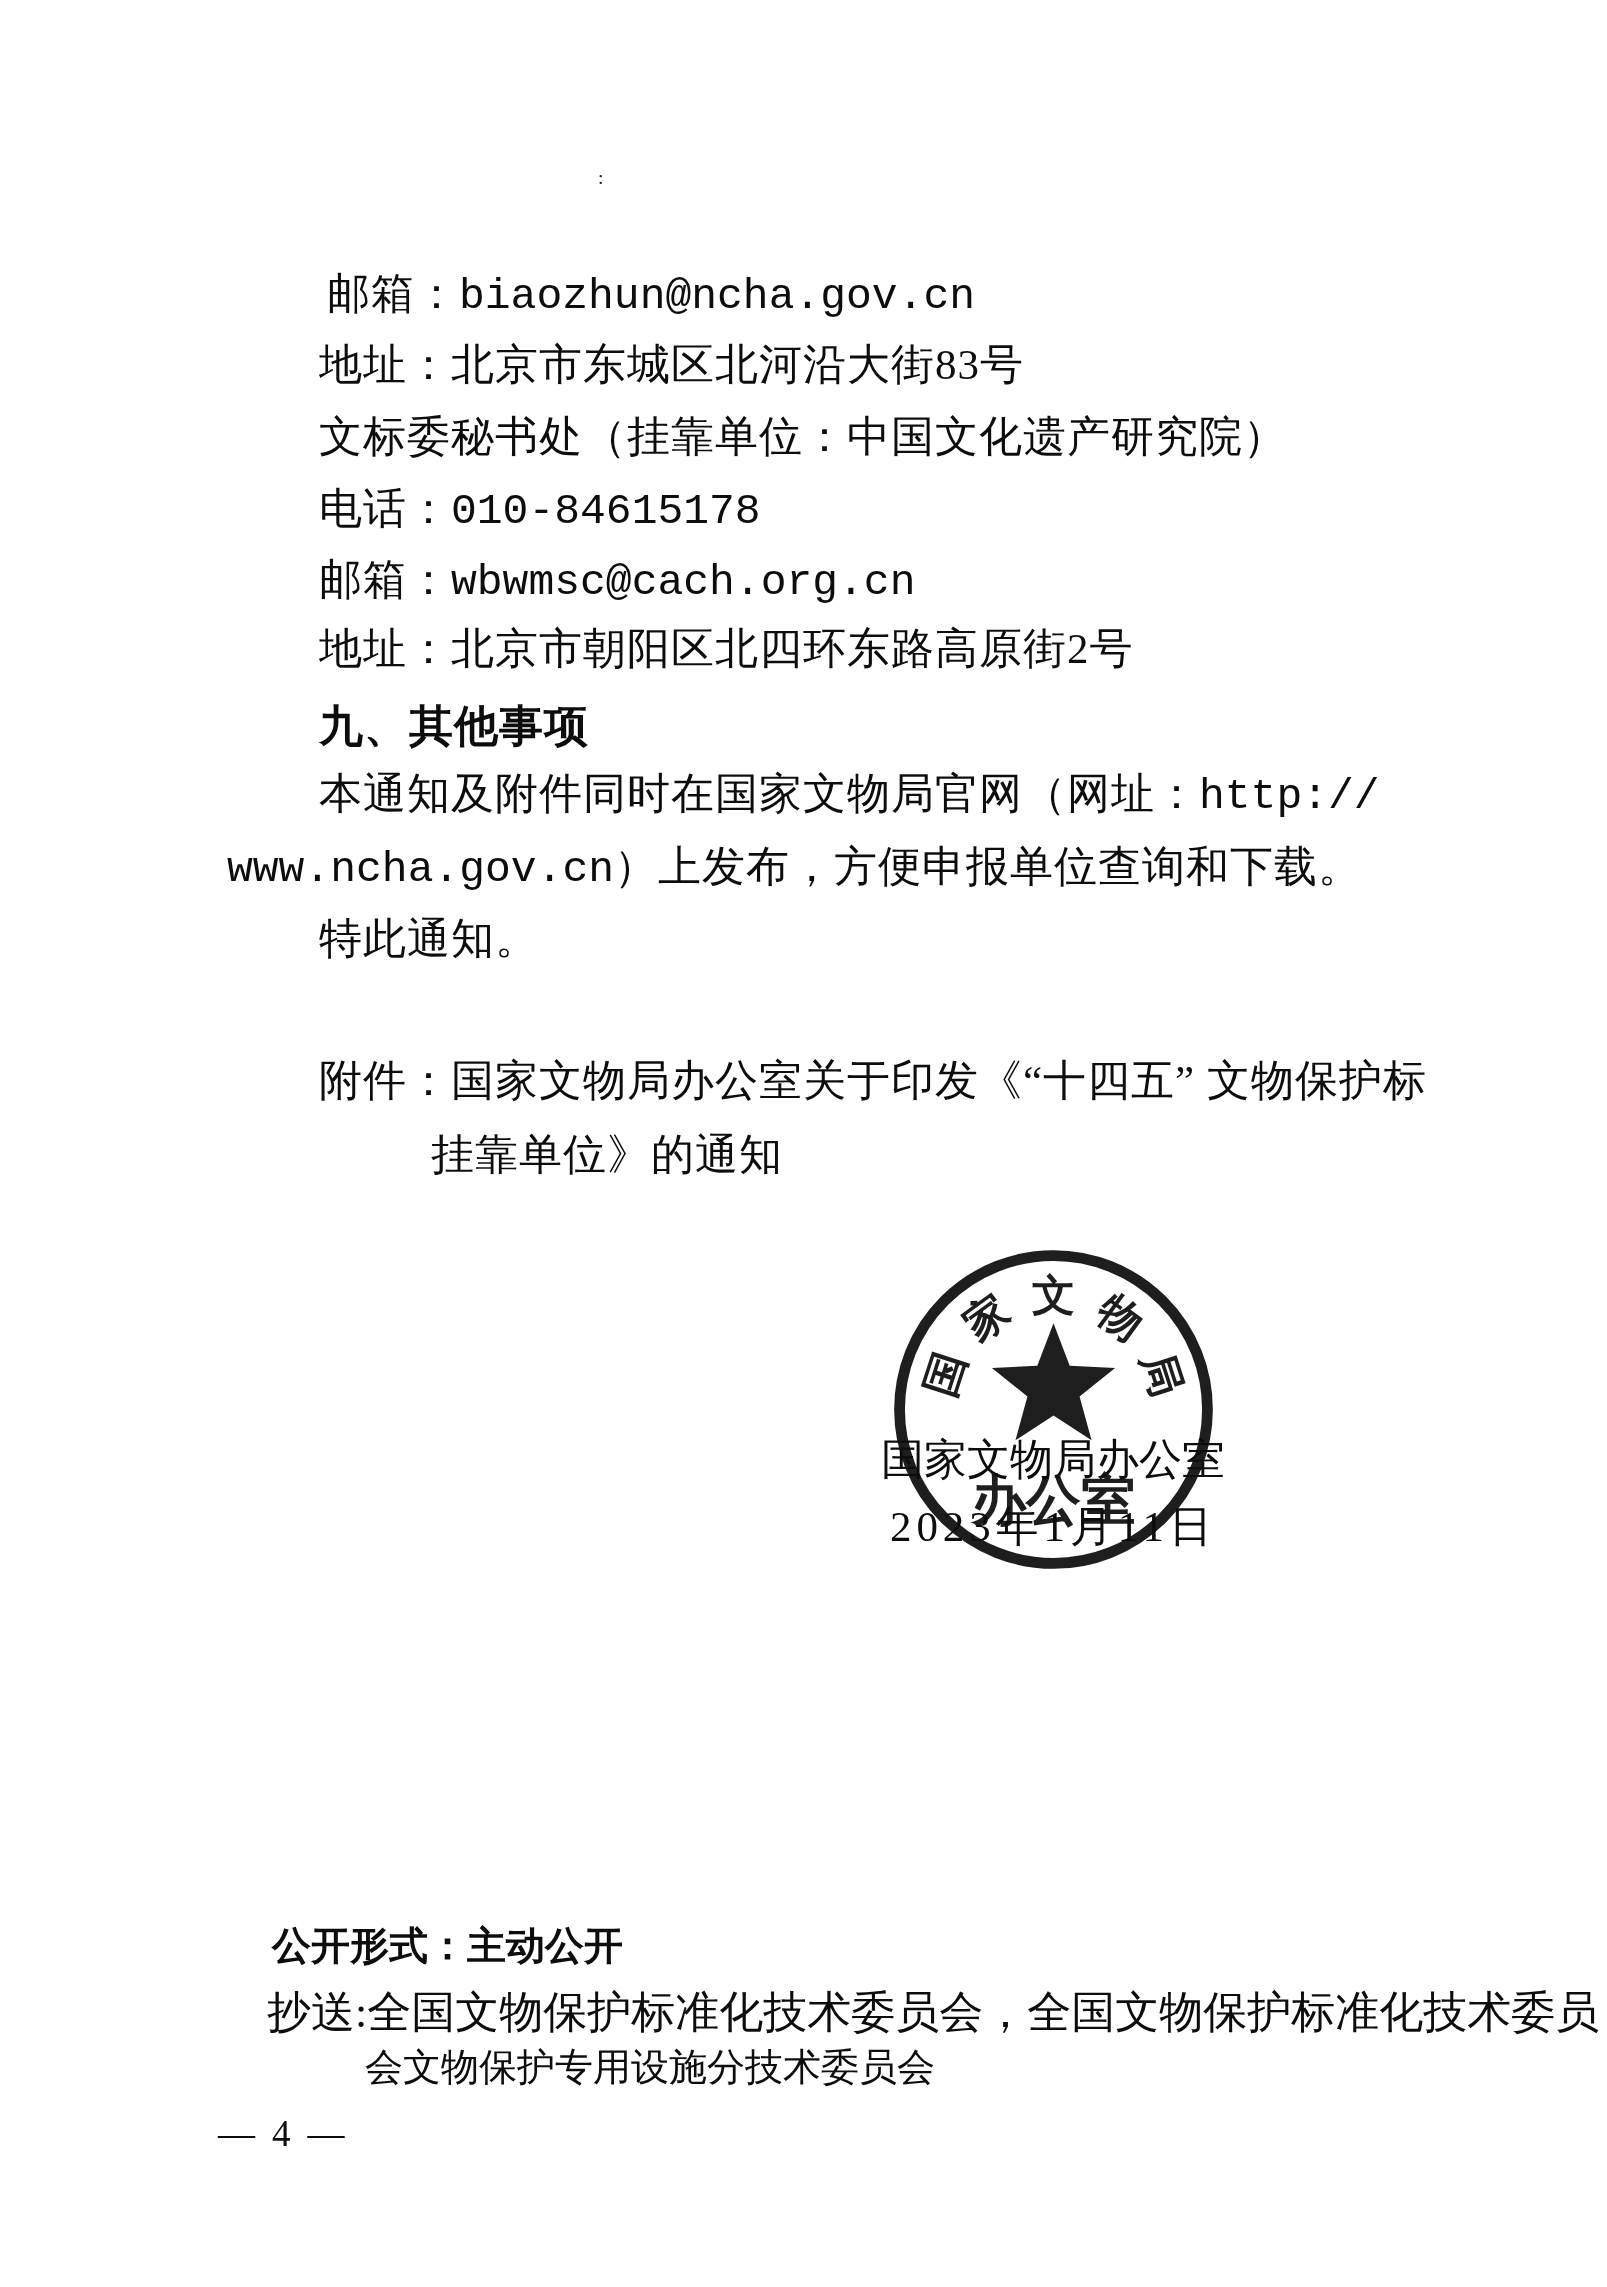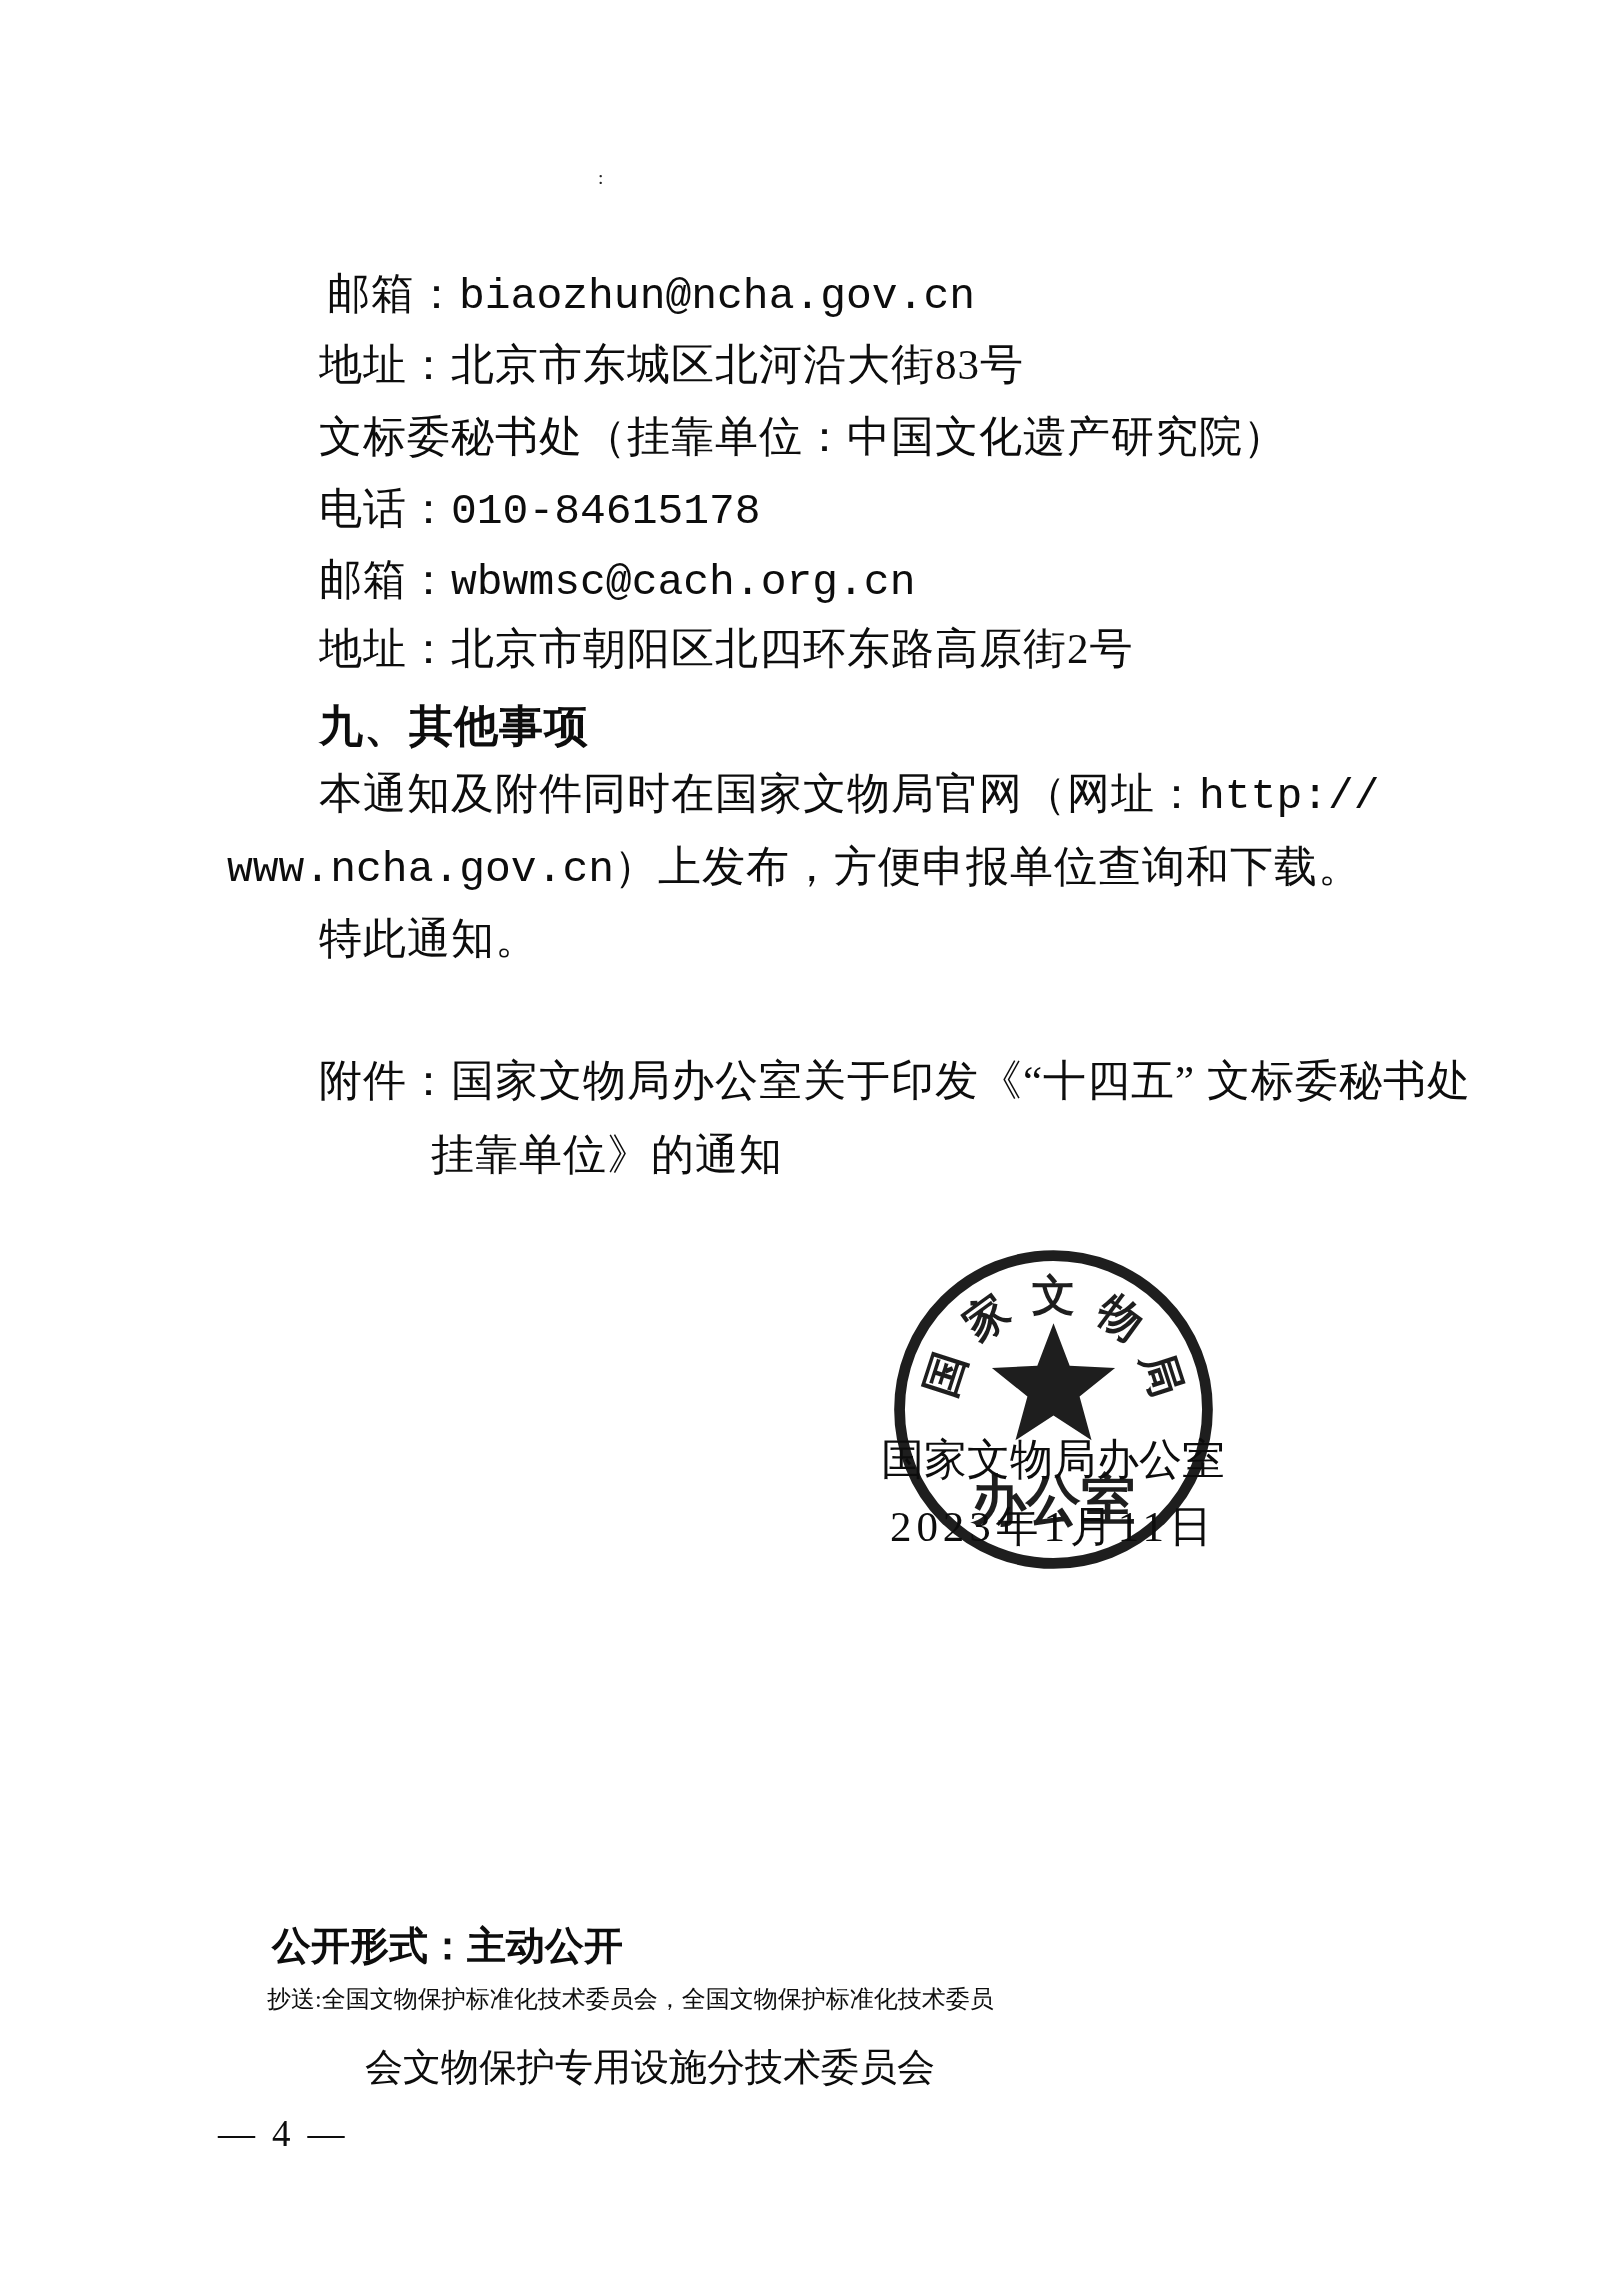--- a/index.html
+++ b/index.html
@@ -51,41 +51,41 @@
 
   <div class="line fs-main" style="left:319px; top:772px;">
     <span>本通知及附件同时在国家文物局官网（网址：</span><span class="mono">http://</span>
   </div>
   <div class="line fs-main" style="left:227px; top:845px;">
     <span class="mono">www.ncha.gov.cn</span><span>）上发布，方便申报单位查询和下载。</span>
   </div>
   <div class="line fs-main" style="left:319px; top:917px;">特此通知。</div>
 
   <div class="line fs-main" style="left:319px; top:1059px;">
-    <span>附件：</span><span>国家文物局办公室关于印发《“十四五” 文标委秘书处</span>
+    <span>附件：</span><span>国家文物局办公室关于印发《“十四五” 文物保护标</span>
   </div>
   <div class="line fs-main" style="left:431px; top:1133px;">挂靠单位》的通知</div>
 
   <div class="sig fs-main" style="left:881px; top:1438px; letter-spacing:0;">国家文物局办公室</div>
   <div class="sig" style="left:890px; top:1498px; font-size:43px; letter-spacing:4.9px;">2023年1月11日</div>
 
   <svg class="seal-svg" viewBox="0 0 360 360" aria-hidden="true">
     <circle cx="180" cy="180" r="157" fill="none" stroke="#0d0d0d" stroke-width="11" opacity="0.93"></circle>
     <polygon points="180,92 196.5,135.3 242.8,137.6 206.6,166.7 218.8,211.4 180,186 141.2,211.4 153.4,166.7 117.2,137.6 163.5,135.3" fill="#0d0d0d" opacity="0.93"></polygon>
     <g font-family="'Liberation Serif','DejaVu Serif',serif" font-weight="700" font-size="44" fill="#0d0d0d" opacity="0.93" text-anchor="middle">
       <text transform="translate(69.7,144.2) rotate(-72)" dominant-baseline="central">国</text>
       <text transform="translate(111.8,86.2) rotate(-36)" dominant-baseline="central">家</text>
       <text transform="translate(180,64) rotate(0)" dominant-baseline="central">文</text>
       <text transform="translate(248.2,86.2) rotate(36)" dominant-baseline="central">物</text>
       <text transform="translate(290.3,144.2) rotate(72)" dominant-baseline="central">局</text>
       <text x="180" y="292" font-size="56">办公室</text>
     </g>
   </svg>
 
   <div class="footer-line bold-hei" style="left:272px; top:1919px; font-size:39px;">公开形式：主动公开</div>
-  <div class="footer-line" style="left:267px; top:1983px; font-size:24px;">
+  <div class="footer-line" style="left:267px; top:1983px; font-size:44px;">
     <span>抄送:</span><span>全国文物保护标准化技术委员会，全国文物保护标准化技术委员</span>
   </div>
   <div class="footer-line" style="left:365px; top:2042px; font-size:38px;">会文物保护专用设施分技术委员会</div>
   <div class="footer-line" style="left:218px; top:2112px; font-size:37px; letter-spacing:3.9px;">— 4 —</div>
 
 </div>
 
 
 </body></html>

